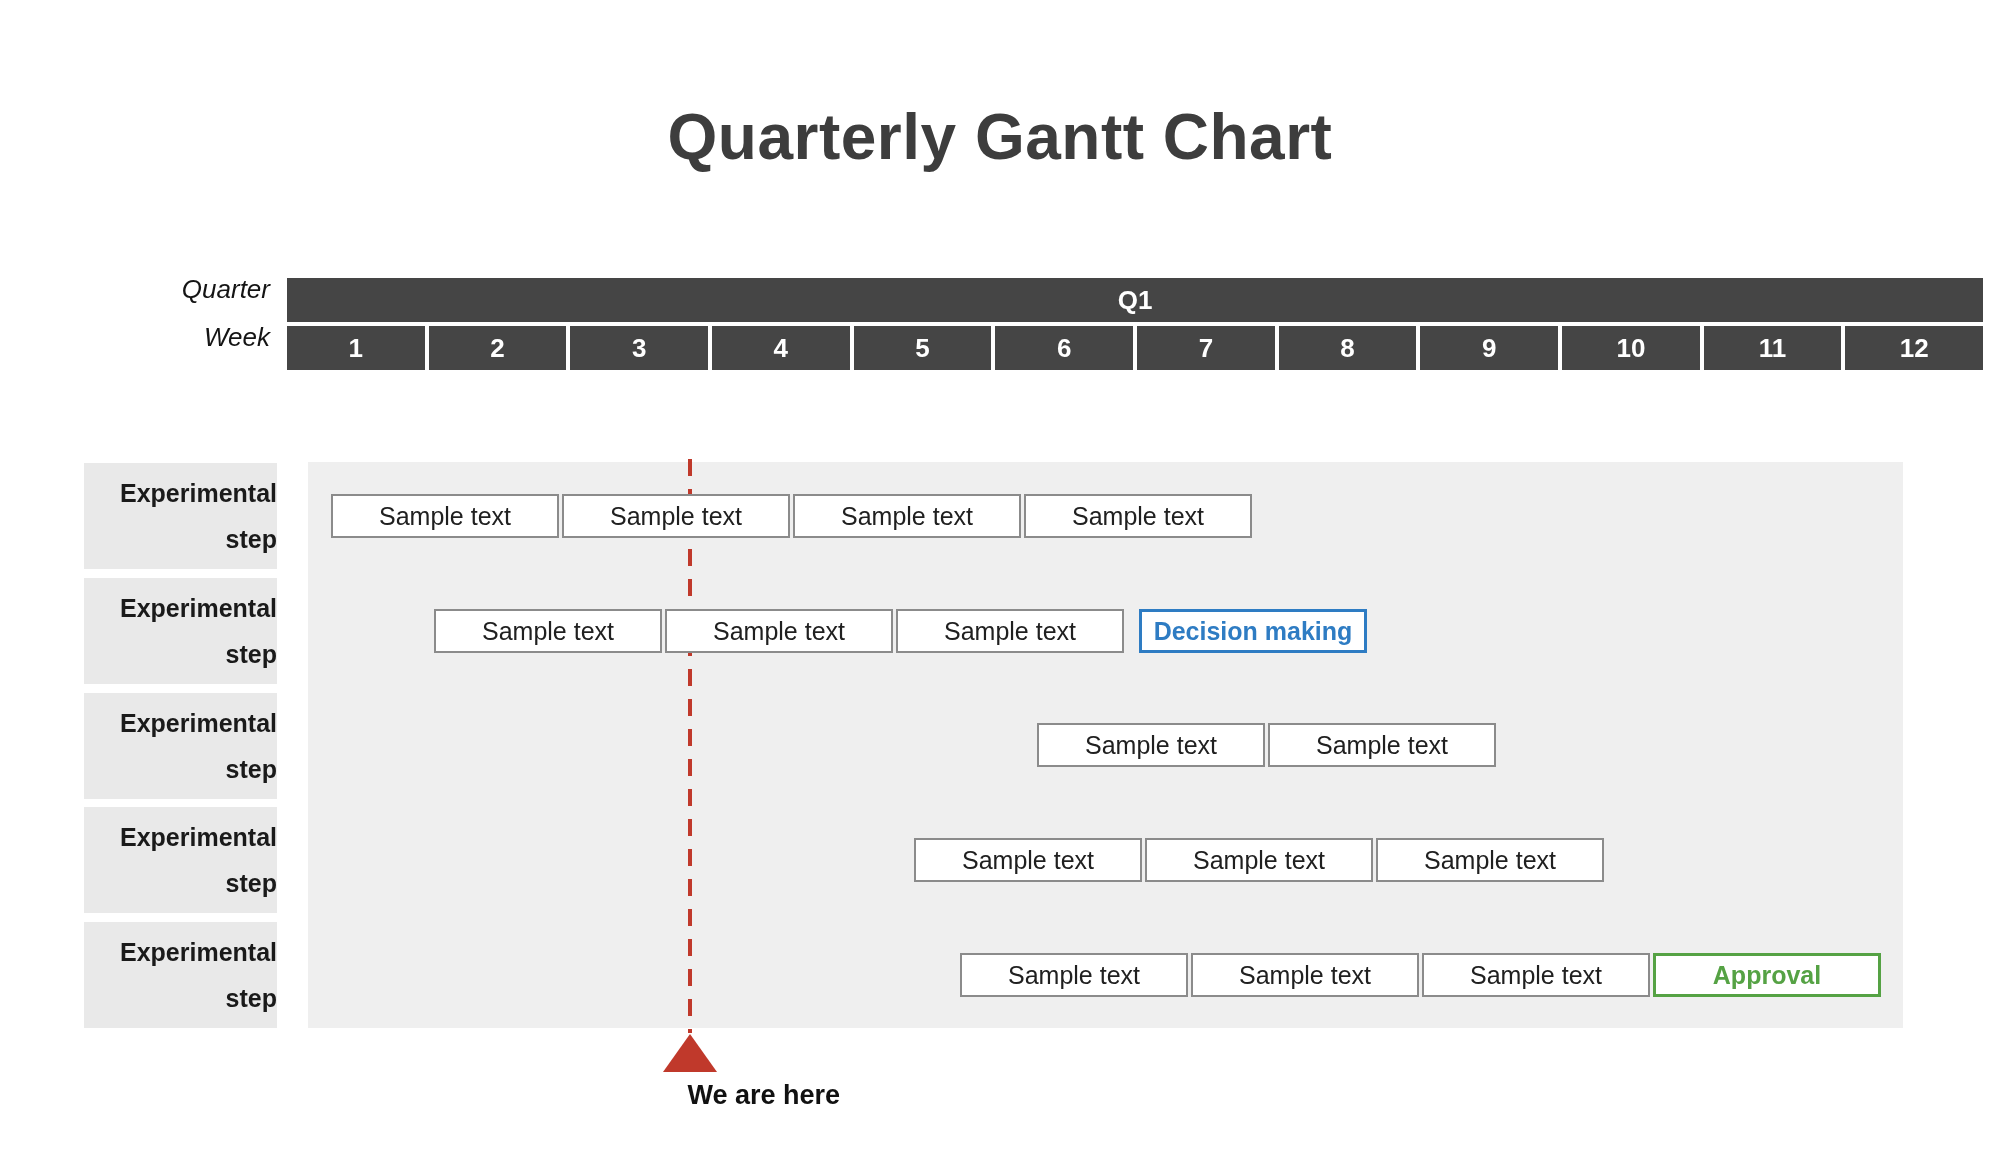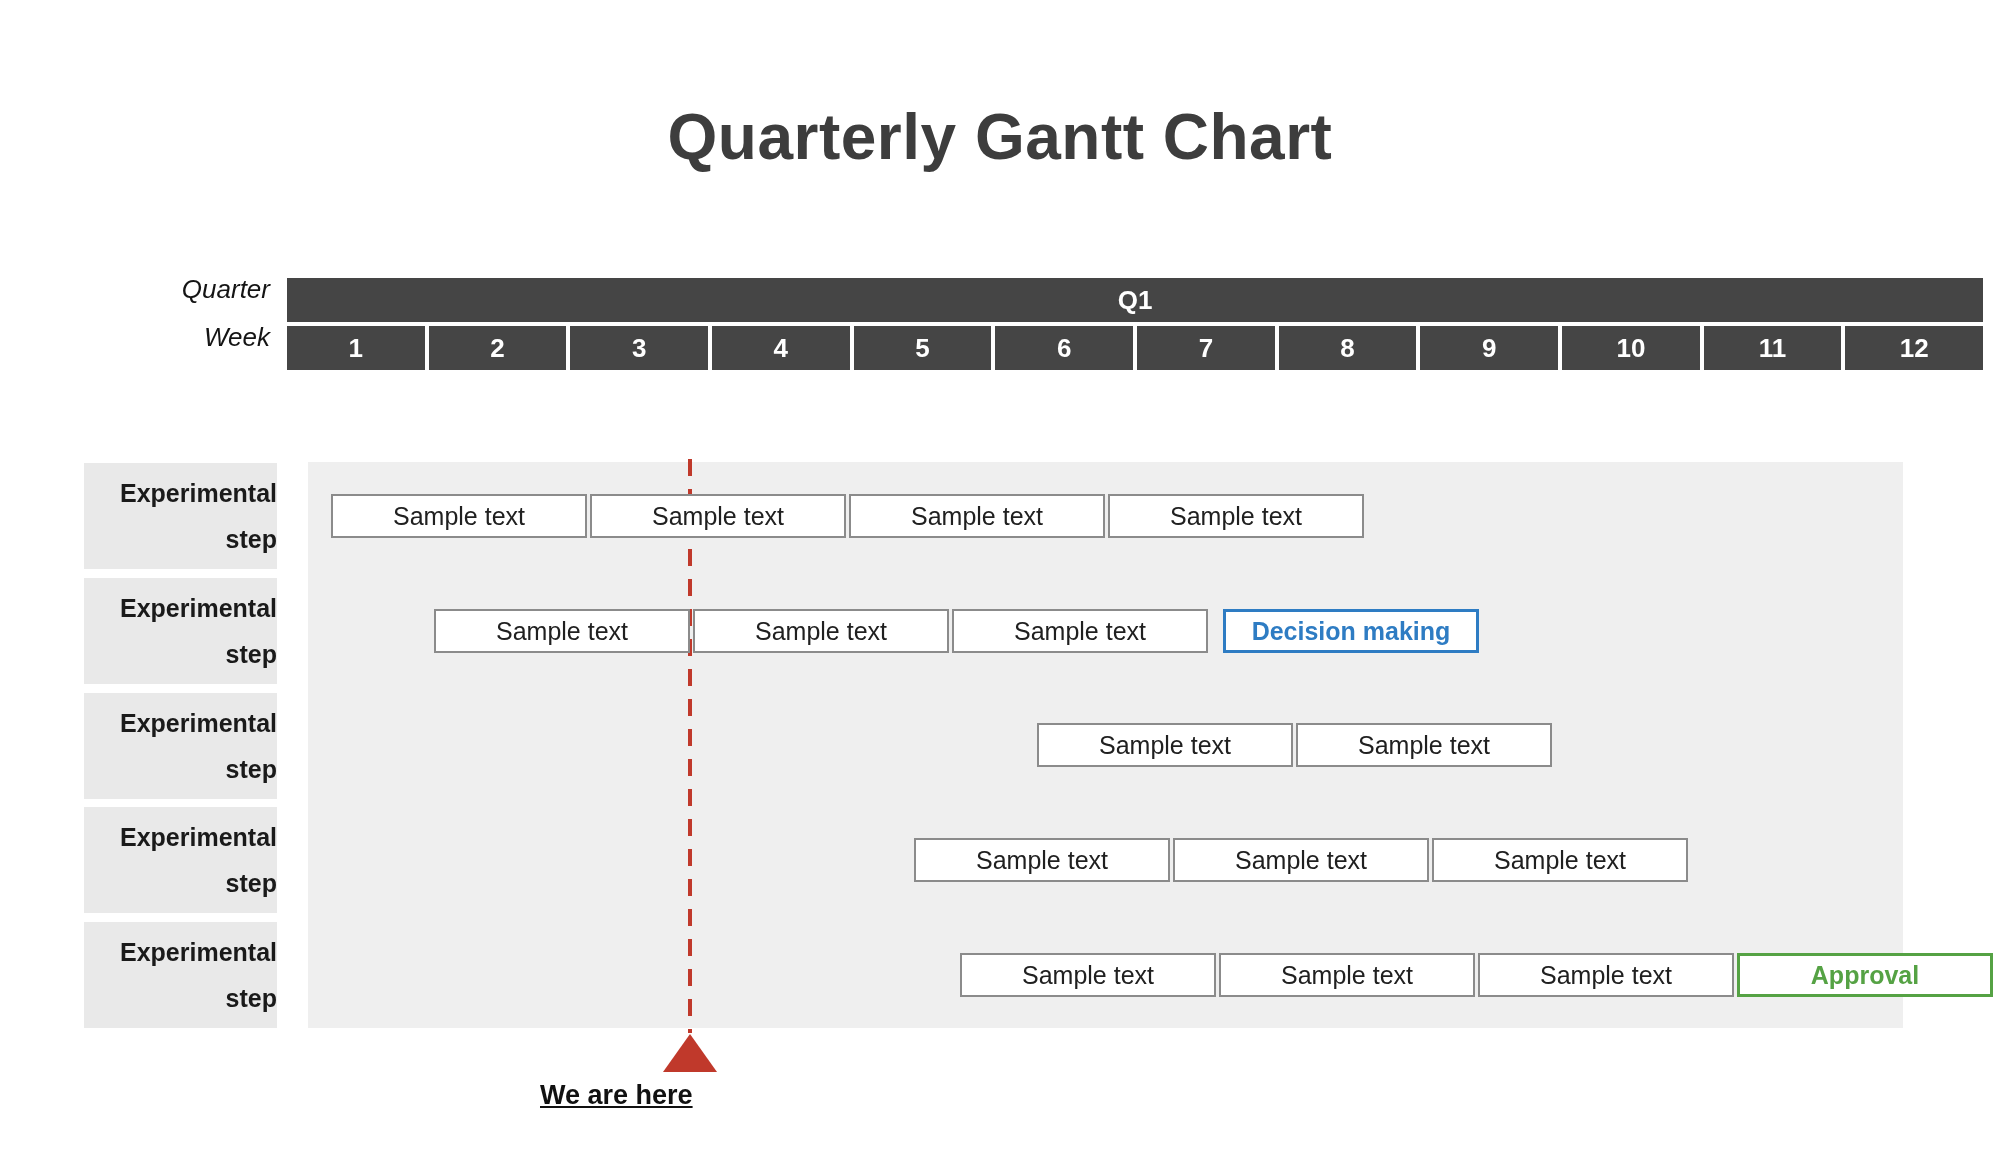--- a/index.html
+++ b/index.html
@@ -23,30 +23,30 @@
              display:flex;align-items:center;justify-content:flex-end;text-align:right;
              font-weight:bold;font-size:25px;line-height:46px;
              box-sizing:border-box;color:#1a1a1a;}
 
   
   .chart-area{position:absolute;left:308px;top:462px;width:1595px;height:566px;background:#efefef;}
   .now-line{position:absolute;left:688px;top:459px;width:4px;height:574px;z-index:1;
             background:repeating-linear-gradient(to bottom,#c0392b 0px,#c0392b 17px,
                         rgba(0,0,0,0) 17px,rgba(0,0,0,0) 30px);}
   .bar-group{position:absolute;display:flex;gap:3px;z-index:2;}
-  .bar{width:256px;height:44px;box-sizing:border-box;background:#ffffff;border:2px solid #8b8b8b;
+  .bar{width:228px;height:44px;box-sizing:border-box;background:#ffffff;border:2px solid #8b8b8b;
        display:flex;align-items:center;justify-content:center;font-size:25px;color:#202020;}
   .bar.blue{border:3px solid #2e7cc3;color:#2e7cc3;font-weight:bold;margin-left:12px;}
   .bar.green{border:3px solid #55a244;color:#55a244;font-weight:bold;}
 
   .now-triangle{position:absolute;left:663px;top:1034px;width:0;height:0;
                 border-left:27px solid transparent;border-right:27px solid transparent;
                 border-bottom:38px solid #c0392b;}
-  .now-label{position:absolute;left:540px;top:1080px;width:300px;text-align:left;
-             font-size:27px;font-weight:bold;color:#111111;text-decoration:underline;}
+  .now-label{position:absolute;left:540px;top:1080px;width:300px;text-align:right;
+             font-size:27px;font-weight:bold;color:#111111;}
 </style>
 </head>
 <body>
 
 <div class="page">
 
   <div class="title">Quarterly Gantt Chart</div>
 
   <div class="hdr-labels">
     <div class="hdr-label">Quarter</div>

